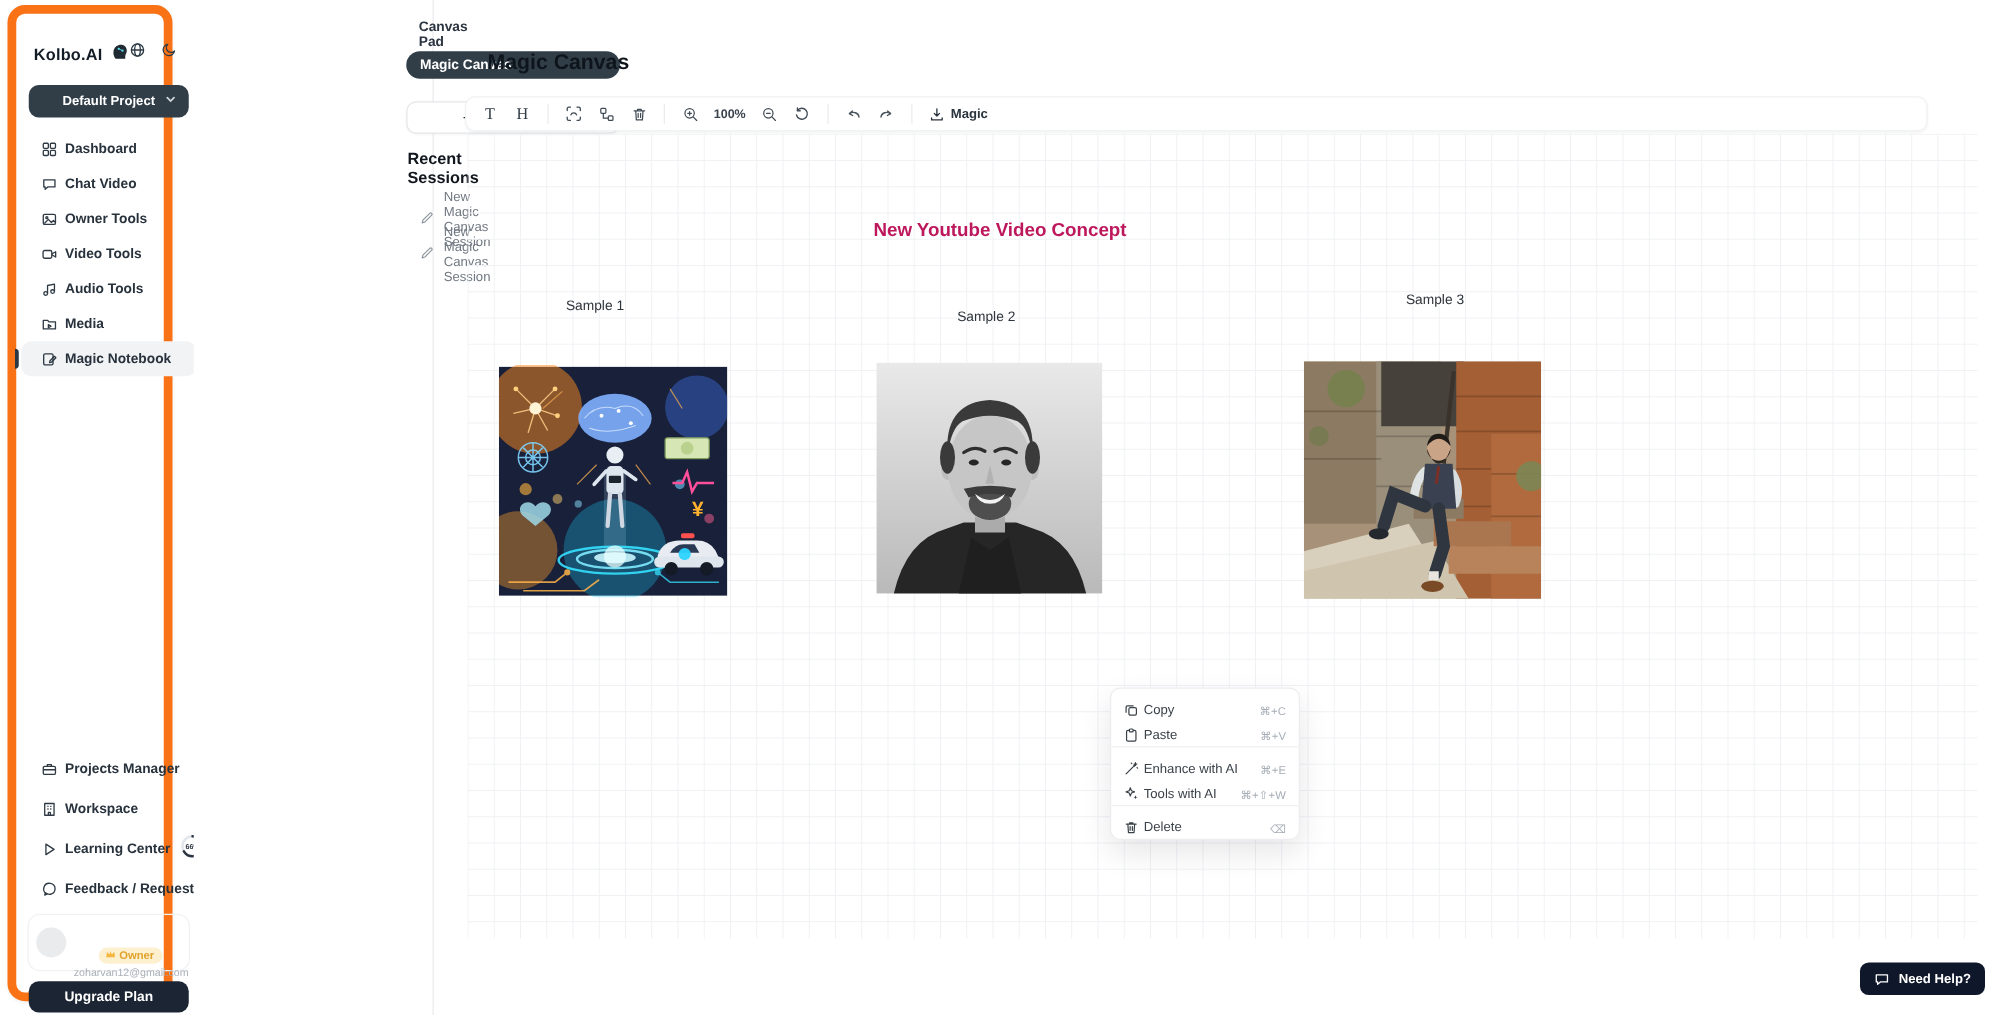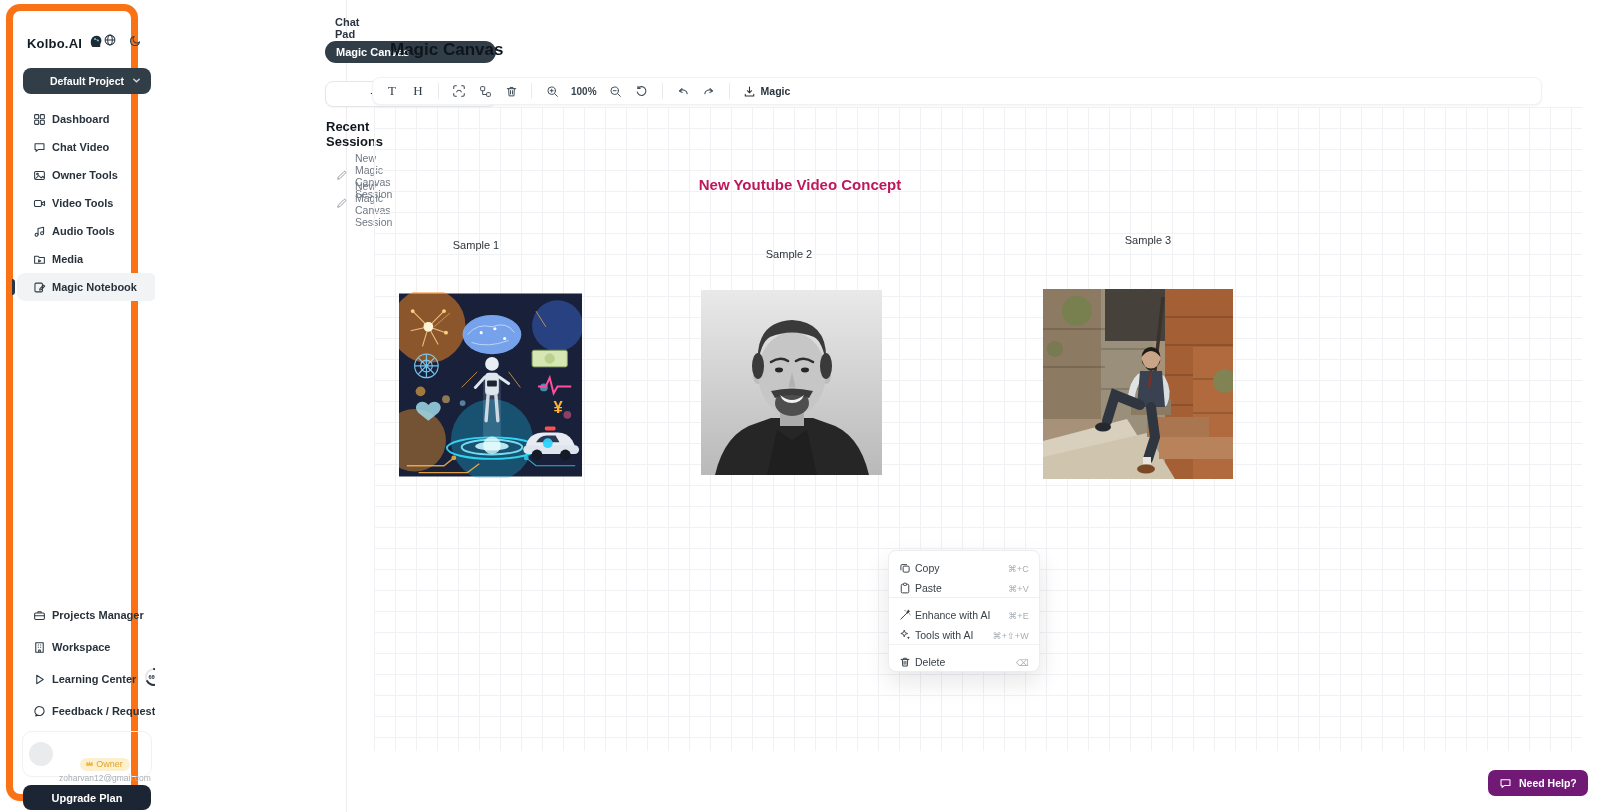--- a/index.html
+++ b/index.html
@@ -18,21 +18,21 @@
   .nav-item { position:relative; height:28px; display:flex; align-items:center; gap:6px; padding-left:15px; border-radius:8px; cursor:pointer; }
   .nav2 .nav-item { height:32px; }
   .nav-item .nlabel { font-size:11px; font-weight:600; color:#28323c; white-space:nowrap; }
   .nav-item.active { background:#f1f3f5; }
   .active-bar { position:absolute; left:-5px; top:6px; width:3px; height:16px; background:#2b3744; border-radius:0 3px 3px 0; }
   .nico { width:14px; height:14px; display:flex; align-items:center; justify-content:center; flex:0 0 14px; }
   .lc-badge { margin-left:2px; }
   .user-card { left:9px; top:720px; width:130px; height:46px; border:1px solid #f0f1f3; border-radius:10px; display:flex; align-items:center; padding:0 6px; gap:6px; }
   .avatar { width:24px; height:24px; border-radius:50%; background:#e9ebed; flex:0 0 24px; }
   .ucol { display:flex; flex-direction:column; align-items:center; gap:2px; flex:1; }
-  .owner-pill { background:#fcf0cf; border-radius:9px; padding:1px 7px 2px 5px; display:flex; align-items:center; gap:2px; font-size:9px; font-weight:400; color:#e0a32e;margin-top:32px; }
+  .owner-pill { background:#fcf0cf; border-radius:9px; padding:1px 7px 2px 5px; display:flex; align-items:center; gap:2px; font-size:9px; font-weight:700; color:#e0a32e;margin-top:32px; }
   .uemail { font-size:8.5px; color:#a8afb7; white-space:nowrap;text-align:center; }
   .uchev { align-self:flex-start; margin-top:4px; }
   .upgrade-btn { left:10px; top:774px; width:128px; height:25px; background:#1c2533; border-radius:8px; color:#fff; font-size:11px; font-weight:700; display:flex; align-items:center; justify-content:center; cursor:pointer; }
 
   
   .spanel { left:155px; top:0; width:192px; height:812px; background:#fff; border-right:1px solid #ececef; }
   .pad-item { left:180px; top:16px; font-size:11px; font-weight:600; color:#2b3440; cursor:pointer; }
   .canvas-pill { left:170px; top:41px; width:171px; height:22px; background:#313e48; border-radius:11px; color:#fff; font-size:11px; font-weight:700; display:flex; align-items:center; padding-left:11px; cursor:pointer; }
   .new-session { left:170px; top:81px; width:171px; height:26px; background:#fff; border:1px solid #e4e6e9; border-radius:8px; font-size:11px; font-weight:600; color:#1d2630; display:flex; align-items:center; justify-content:center; gap:5px; cursor:pointer; box-shadow:0 1px 2px rgba(16,24,40,.04); }
   .recent-h { left:171px; top:119px; font-size:13px; font-weight:800; color:#10161d; }
@@ -54,21 +54,21 @@
   .sample-label { transform:translateX(-50%); font-size:11px; color:#2f353c; white-space:nowrap; cursor:text; }
   .cimg { overflow:hidden; cursor:pointer; }
   .cimg svg { display:block; }
 
   
   .menu { left:888px; top:550px; width:152px; background:#fff; border:1px solid #ededf1; border-radius:8px; box-shadow:0 10px 24px rgba(16,24,40,.10); padding:3px 0; }
   .mi { display:flex; align-items:flex-end; height:20px; padding:0 10px; gap:4px; font-size:10.5px; color:#3a4149; cursor:pointer; }
   .mi .sc { margin-left:auto; font-size:9px; color:#a6adb6; letter-spacing:.2px; }
   .mdiv { height:1px; background:#f0f0f3; margin:3px 0; }
 
-  .help-btn { left:1488px; top:770px; height:26px; padding:0 11px; background:#701a75; border-radius:7px; color:#fff; font-size:10.5px; font-weight:700; display:flex; align-items:center; gap:7px; cursor:pointer; }
+  .help-btn { left:1488px; top:770px; height:26px; padding:0 11px; background:#0f172a; border-radius:7px; color:#fff; font-size:10.5px; font-weight:700; display:flex; align-items:center; gap:7px; cursor:pointer; }
 </style>
 </head>
 <body>
 
 <div class="abs sidebar">
   <div class="abs logo-row">
     <span class="logo-text">Kolbo.AI</span>
     <span><svg width="16" height="16" viewBox="0 0 16 16">
           <path d="M4.5 14 C2.2 11.5 2 6.2 5 4 C8 1.6 13 2.6 13.4 7 C13.7 9.4 12.2 10.3 12.2 12 L12.2 14 Z" fill="#1f2a33"></path>
           <circle cx="7" cy="6" r=".9" fill="#59d7e8"></circle>
@@ -219,21 +219,21 @@
           <path d="M2 6.5 L5 3.5 L8 6.5"></path>
         </svg></span>
   </div>
 
   <div class="abs upgrade-btn">
     <span>Upgrade Plan</span>
   </div>
 </div>
 
 <div class="abs spanel">
-  <div class="abs pad-item">Chat Pad</div>
+  <div class="abs pad-item">Canvas Pad</div>
   <div class="abs canvas-pill">
     <span>Magic Canvas</span>
   </div>
   <div class="abs new-session">
     <span style="font-size:13px; font-weight:400; margin-top:-1px;">+</span>
     <span>New Session</span>
   </div>
   <div class="abs recent-h">Recent Sessions</div>
   <div class="abs sess-row" style="top:152px;">
     <span><svg width="11" height="11" viewBox="0 0 16 16" fill="none" stroke="#8a929b" stroke-width="1.3" stroke-linejoin="round">

